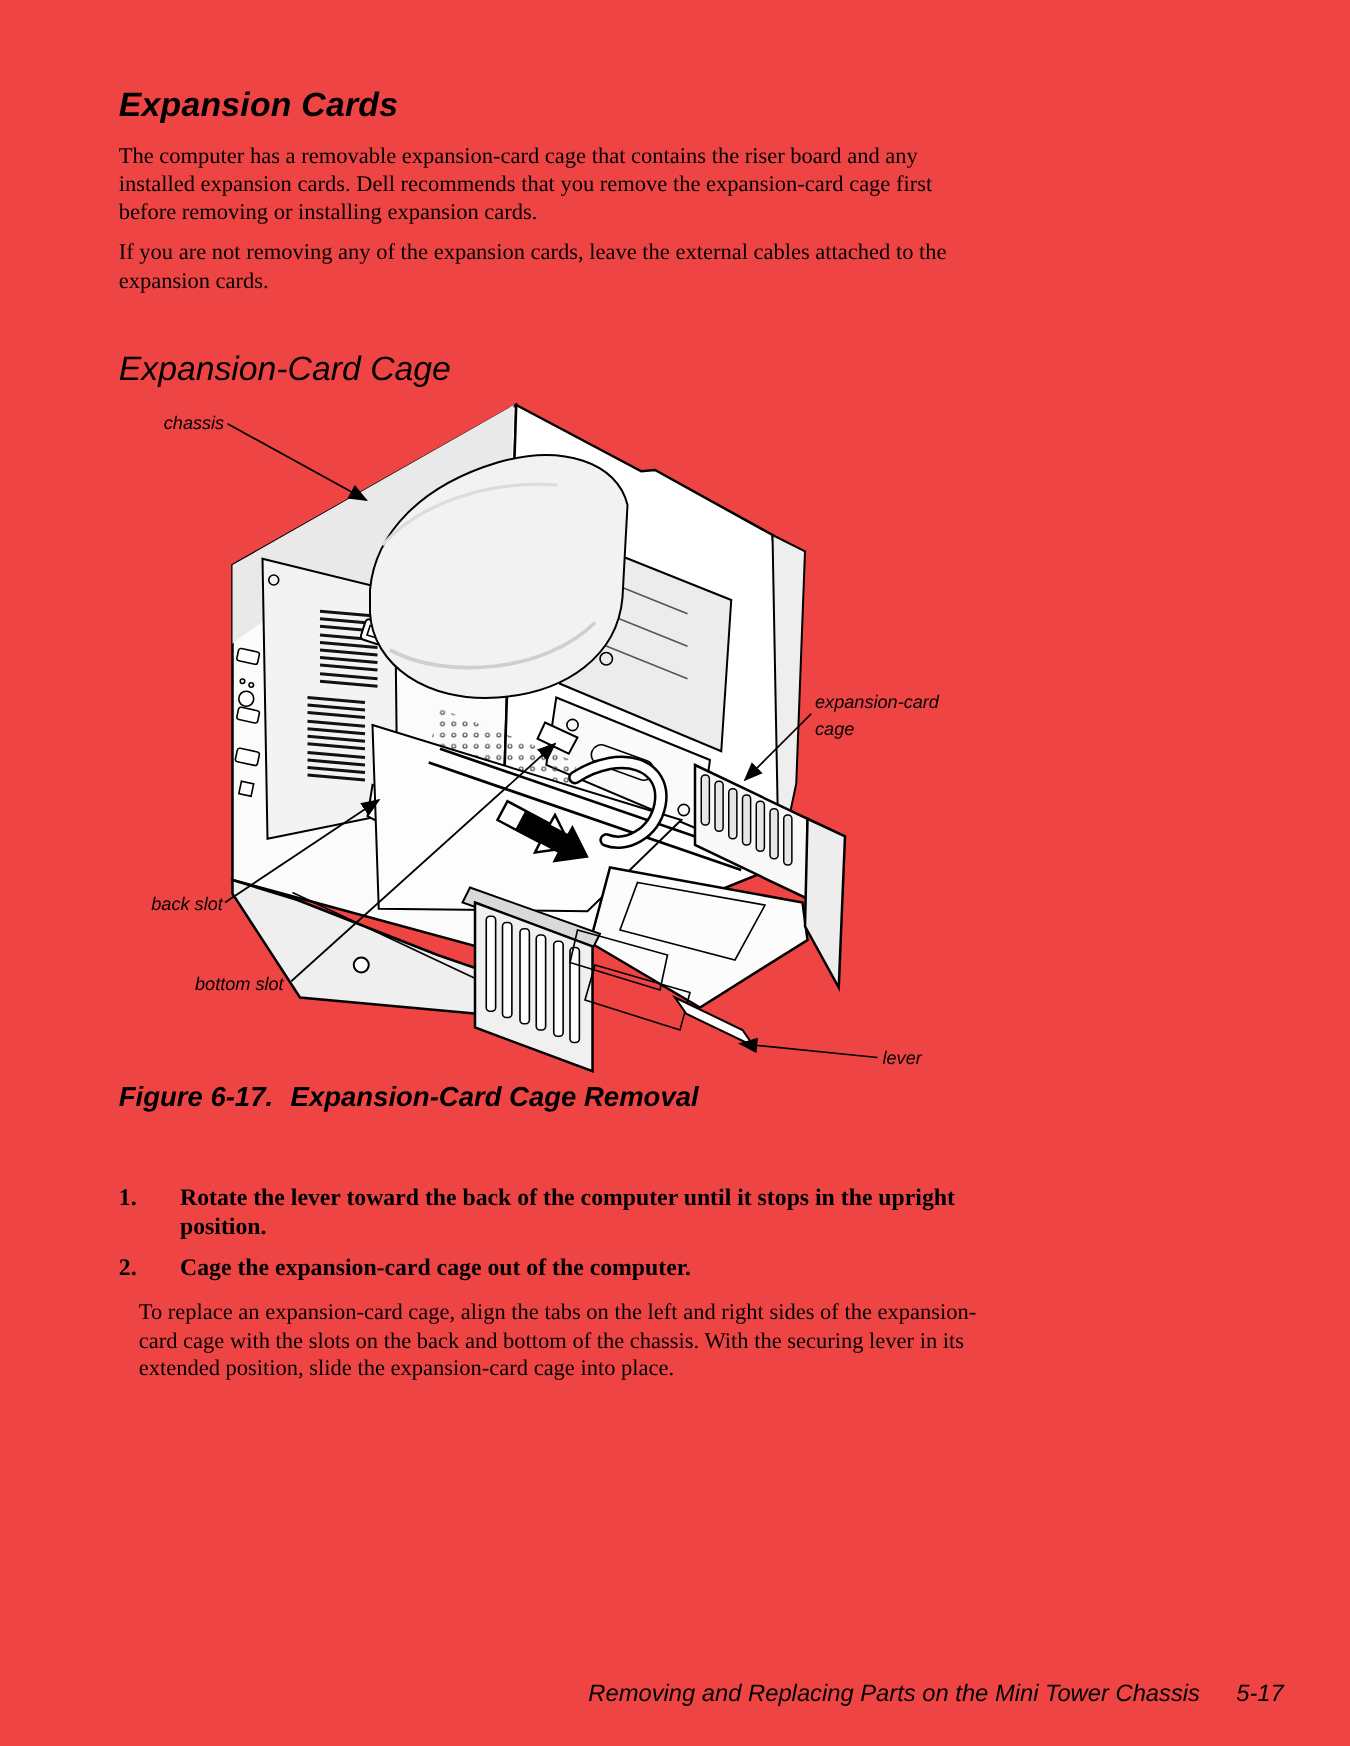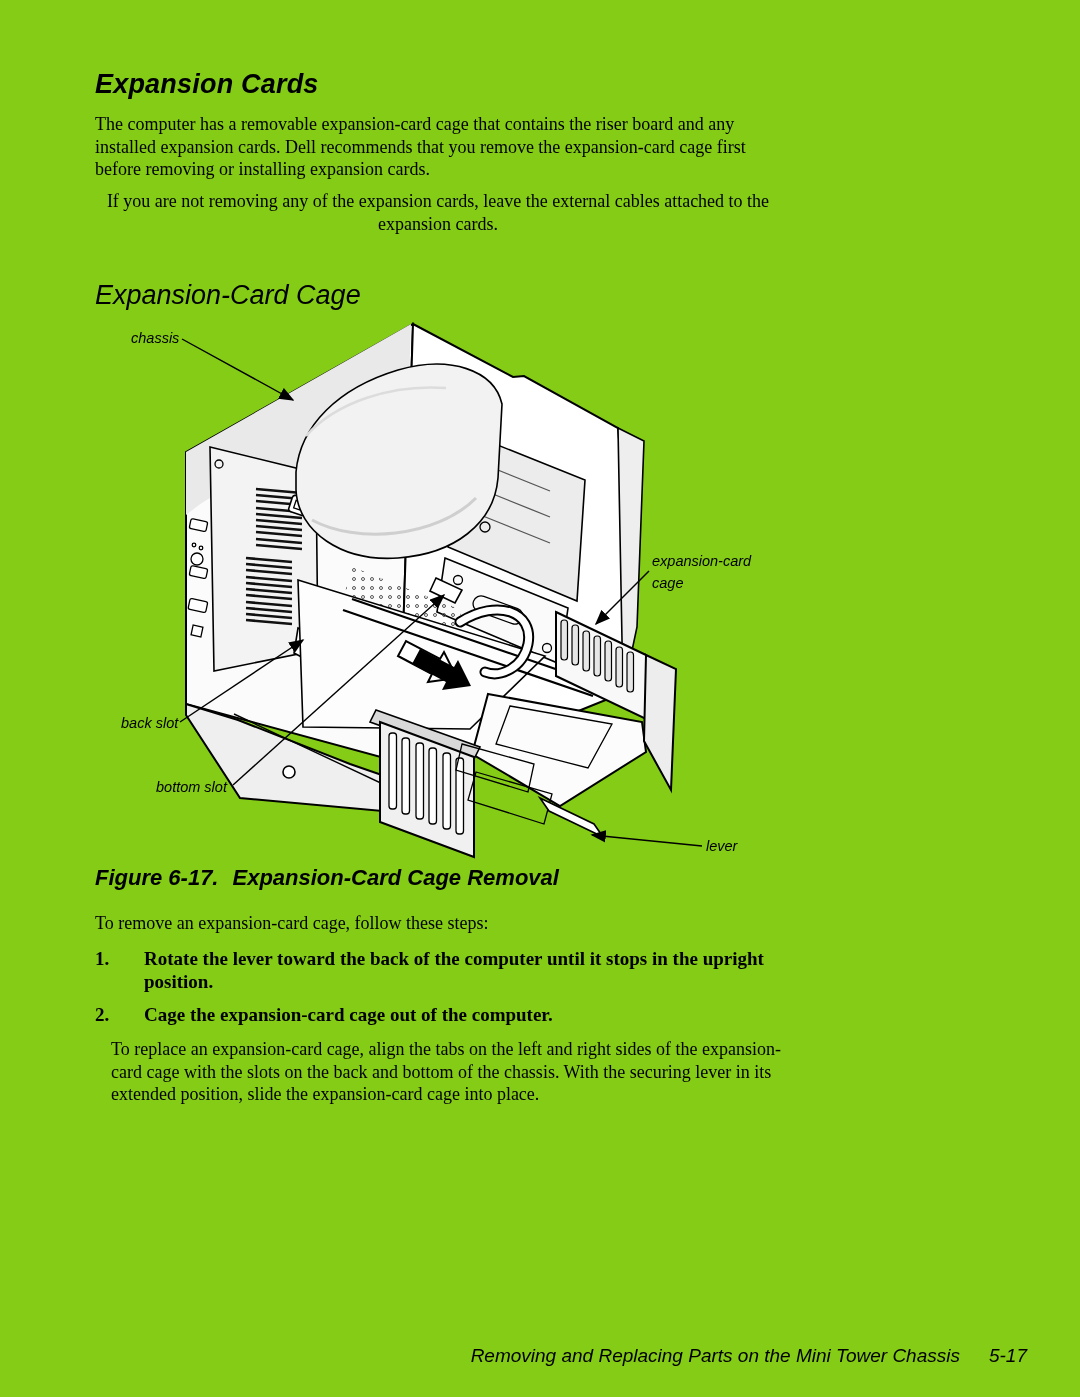--- a/index.html
+++ b/index.html
@@ -1,24 +1,24 @@
 <!DOCTYPE html>
 <html><head>
 <meta charset="utf-8">
 <style>
   html,body{margin:0;padding:0;background:#ffffff;}
-  .page{position:relative;width:1080px;height:1397px;background:#84cc16;color:#000;
+  .page{position:relative;width:1080px;height:1397px;background:#ef4444;color:#000;
         font-family:"Liberation Serif",serif;overflow:hidden;}
   .h1{position:absolute;left:95px;top:70px;margin:0;
       font:italic 700 27px/1.1 "Liberation Sans",sans-serif;letter-spacing:.2px;}
   .h2{position:absolute;left:95px;top:281px;margin:0;
       font:italic 400 27px/1.1 "Liberation Sans",sans-serif;text-align:right;}
   .body{position:absolute;left:95px;margin:0;font-size:18px;line-height:22.6px;width:686px;}
   .p1{top:113px;}
-  .p2{top:190px;text-align:center;}
+  .p2{top:190px;}
   .fig{position:absolute;left:95px;top:315px;}
   .caption{position:absolute;left:95px;top:866px;margin:0;
            font:italic 700 22px/1.1 "Liberation Sans",sans-serif;}
   .cap-label{margin-right:14px;}
   .intro{top:912px;}
   .step{position:absolute;left:95px;font-weight:700;font-size:19px;line-height:22.6px;}
   .s1{top:948px;}
   .s2{top:1004px;}
   .step .num{position:absolute;left:0;top:0;}
   .step .stext{display:block;margin-left:49px;width:632px;}
@@ -142,21 +142,20 @@
     <text x="652" y="588">cage</text>
     <text x="121" y="728">back slot</text>
     <text x="156" y="792">bottom slot</text>
     <text x="706" y="851">lever</text>
   </svg>
 
   <p class="caption">
     <span class="cap-label">Figure 6-17.</span><span>Expansion-Card Cage Removal</span>
   </p>
 
-  <p class="body intro">To remove an expansion-card cage, follow these steps:</p>
 
   <div class="step s1">
     <span class="num">1.</span>
     <span class="stext">Rotate the lever toward the back of the computer until it stops in the upright position.</span>
   </div>
 
   <div class="step s2">
     <span class="num">2.</span>
     <span class="stext">Cage the expansion-card cage out of the computer.</span>
   </div>

